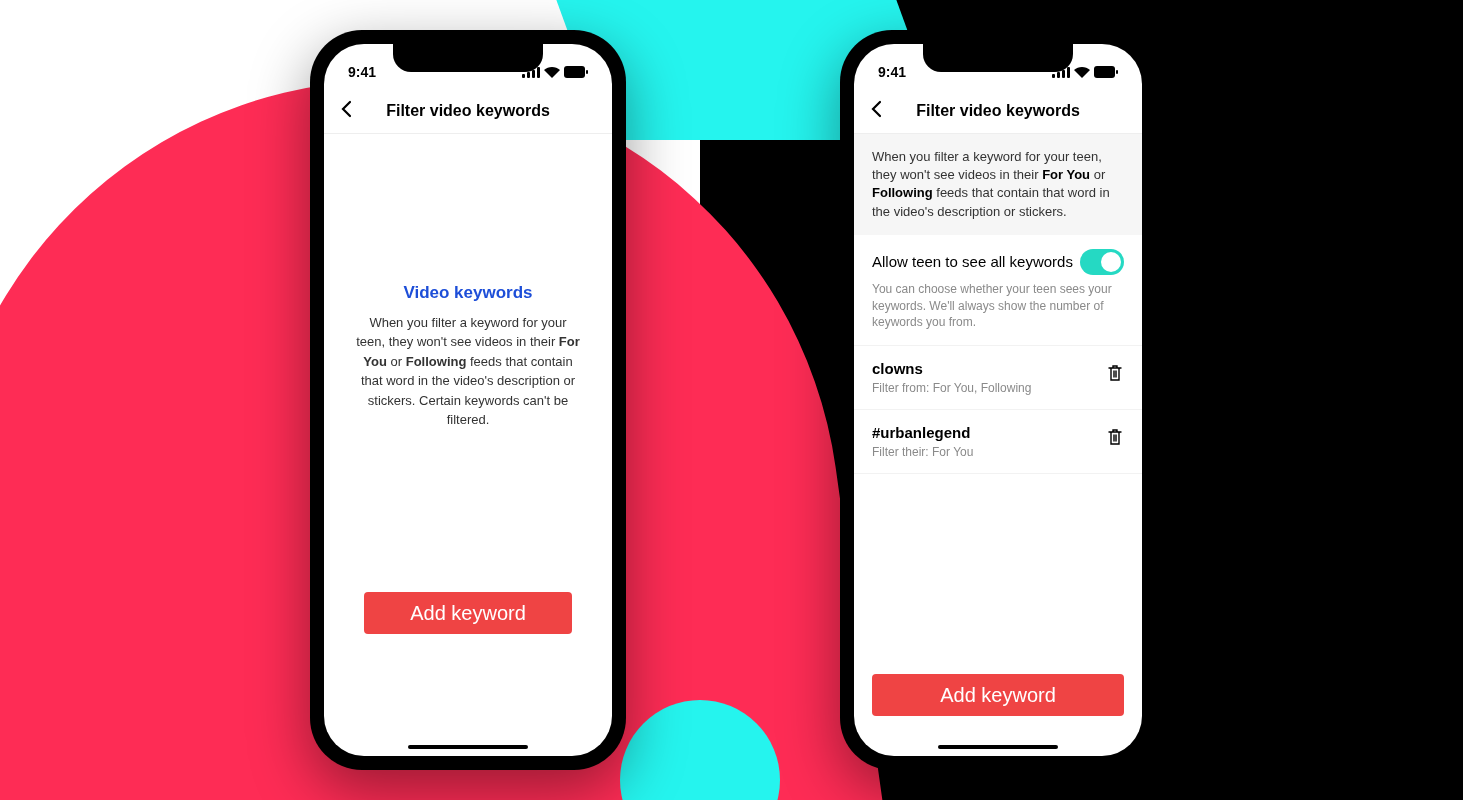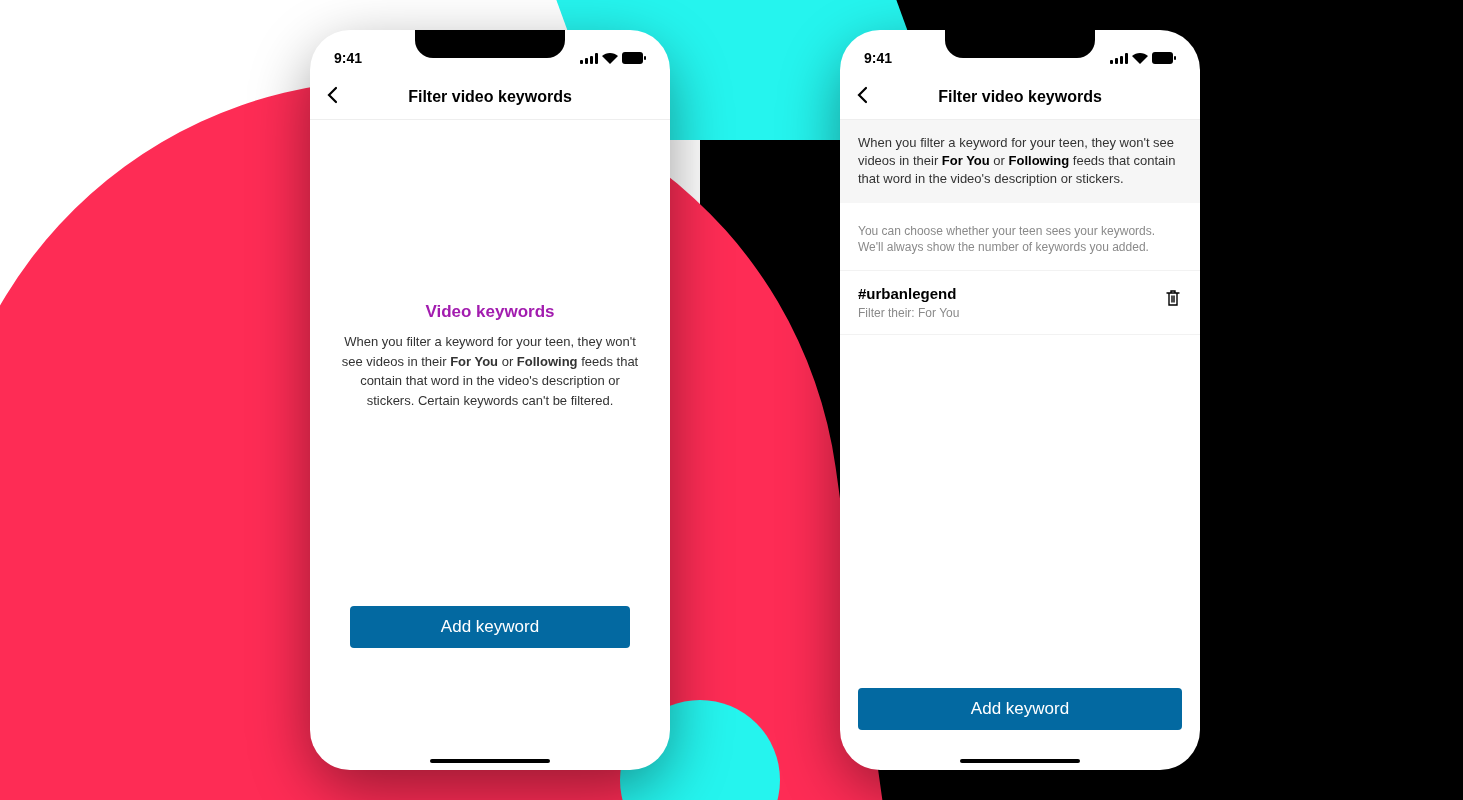--- a/index.html
+++ b/index.html
@@ -1,21 +1,21 @@
 <!DOCTYPE html>
 <html><head>
 <meta charset="utf-8">
 <style>
 *{margin:0;padding:0;box-sizing:border-box;font-family:-apple-system,BlinkMacSystemFont,"Segoe UI",Helvetica,Arial,sans-serif}
 body{width:1463px;height:800px;position:relative;overflow:hidden;background:#000}
 .bg-white{position:absolute;top:0;left:0;width:700px;height:320px;background:#fff;transform:skewY(-2deg);transform-origin:top left}
 .bg-pink{position:absolute;top:80px;left:-60px;width:900px;height:900px;background:#fe2c55;border-radius:50% 50% 0 0;transform:rotate(-8deg)}
 .bg-cyan{position:absolute;top:-120px;left:560px;width:340px;height:260px;background:#25f4ee;transform:skewX(20deg)}
 .bg-cyan2{position:absolute;bottom:-60px;left:620px;width:160px;height:160px;background:#25f4ee;border-radius:50%}
-.phone{position:absolute;width:360px;height:740px;background:#000;border-radius:52px;box-shadow:0 20px 60px rgba(0,0,0,.4)}
+.phone{position:absolute;width:316px;height:740px;background:#000;border-radius:52px;padding:14px;box-shadow:0 20px 60px rgba(0,0,0,.4)}
 .phone.left{top:30px;left:310px}
 .phone.right{top:30px;left:840px}
 .screen{width:100%;height:100%;background:#fff;border-radius:40px;overflow:hidden;position:relative;display:flex;flex-direction:column}
 .notch{position:absolute;top:0;left:50%;transform:translateX(-50%);width:150px;height:28px;background:#000;border-radius:0 0 18px 18px;z-index:10}
 .status-bar{padding:12px 24px 0;height:44px;display:flex;justify-content:space-between;align-items:center;font-size:14px;font-weight:600}
 .status-right{display:flex;align-items:center;gap:4px}
 .header{display:flex;align-items:center;justify-content:center;height:46px;position:relative;border-bottom:1px solid #eee}
 .back{position:absolute;left:14px;top:50%;transform:translateY(-50%);cursor:pointer}
 .title{font-size:16px;font-weight:700}
 .explain-box{background:#f6f6f6;padding:14px 18px;font-size:13px;color:#333;line-height:1.4}
@@ -24,26 +24,26 @@
 .row{display:flex;justify-content:space-between;align-items:center}
 .row-title{font-size:15px;color:#000}
 .row-sub{font-size:12px;color:#8a8a8a;margin-top:6px;line-height:1.4}
 .toggle{width:44px;height:26px;background:#25d9c3;border-radius:13px;position:relative;cursor:pointer}
 .toggle::after{content:"";position:absolute;right:3px;top:3px;width:20px;height:20px;background:#fff;border-radius:50%}
 .keyword-item{padding:14px 18px;border-bottom:1px solid #f2f2f2;display:flex;justify-content:space-between;align-items:flex-start}
 .kw-name{font-size:15px;font-weight:600;color:#000}
 .kw-sub{font-size:12px;color:#8a8a8a;margin-top:4px}
 .trash{cursor:pointer;padding-top:4px}
 .empty{flex:1;display:flex;flex-direction:column;align-items:center;justify-content:center;padding:0 30px;text-align:center}
-.empty-title{font-size:17px;font-weight:600;color:#a21caf;margin-bottom:10px}
+.empty-title{font-size:17px;font-weight:600;color:#1d4ed8;margin-bottom:10px}
 .empty-text{font-size:13px;color:#333;line-height:1.5}
 .empty-text b{font-weight:700}
 .btn-wrap{padding:14px 18px 22px}
 .btn-wrap.mid{padding:14px 40px}
-.add-btn{width:100%;height:42px;background:#0369a1;color:#fff;border:none;border-radius:4px;font-size:17px;font-weight:500;cursor:pointer}
+.add-btn{width:100%;height:42px;background:#ef4444;color:#fff;border:none;border-radius:4px;font-size:20px;font-weight:500;cursor:pointer}
 .home-bar{height:18px;display:flex;align-items:center;justify-content:center}
 .home-bar .bar{width:120px;height:4px;background:#000;border-radius:2px}
 .spacer{flex:1}
 </style>
 </head>
 <body>
 
 <div class="bg-white"></div>
 <div class="bg-cyan"></div>
 <div class="bg-pink"></div>
@@ -120,21 +120,36 @@
         <svg width="18" height="18" viewBox="0 0 18 18">
             <path d="M12 2L5 9l7 7" stroke="#000" stroke-width="2.2" fill="none" stroke-linecap="round"></path>
           </svg>
       </div>
       <div class="title">Filter video keywords</div>
     </div>
     <div class="explain-box">
       <span>When you filter a keyword for your teen, they won't see videos in their </span><b>For You</b><span> or </span><b>Following</b><span> feeds that contain that word in the video's description or stickers.</span>
     </div>
     <div class="section">
-      <div class="row-sub">You can choose whether your teen sees your keywords. We'll always show the number of keywords you added.</div>
+      <div class="row">
+        <div class="row-title">Allow teen to see all keywords</div>
+        <div class="toggle"></div>
+      </div>
+      <div class="row-sub">You can choose whether your teen sees your keywords. We'll always show the number of keywords you from.</div>
+    </div>
+    <div class="keyword-item">
+      <div>
+        <div class="kw-name">clowns</div>
+        <div class="kw-sub">Filter from: For You, Following</div>
+      </div>
+      <div class="trash">
+        <svg width="18" height="18" viewBox="0 0 18 18">
+            <path d="M3 4h12M7 4V2h4v2M5 4v12h8V4M8 7v6M10 7v6" stroke="#000" stroke-width="1.4" fill="none" stroke-linecap="round"></path>
+          </svg>
+      </div>
     </div>
     <div class="keyword-item">
       <div>
         <div class="kw-name">#urbanlegend</div>
         <div class="kw-sub">Filter their: For You</div>
       </div>
       <div class="trash">
         <svg width="18" height="18" viewBox="0 0 18 18">
             <path d="M3 4h12M7 4V2h4v2M5 4v12h8V4M8 7v6M10 7v6" stroke="#000" stroke-width="1.4" fill="none" stroke-linecap="round"></path>
           </svg>

